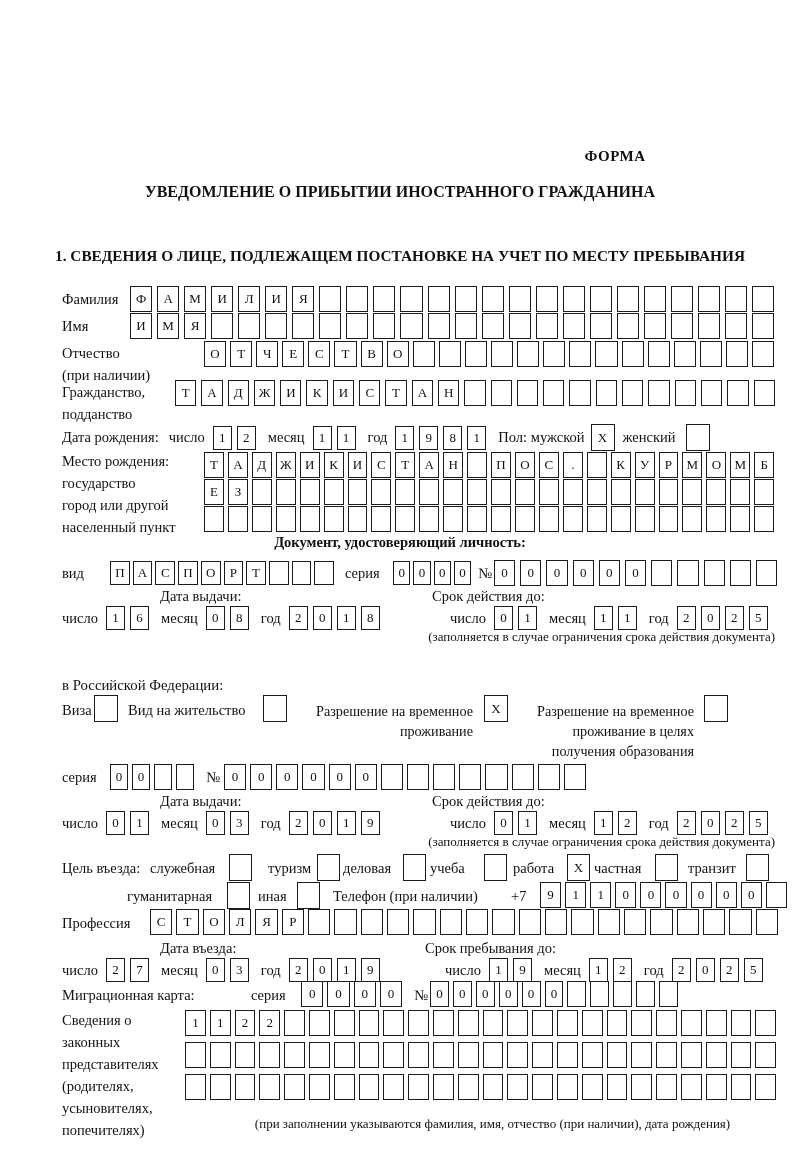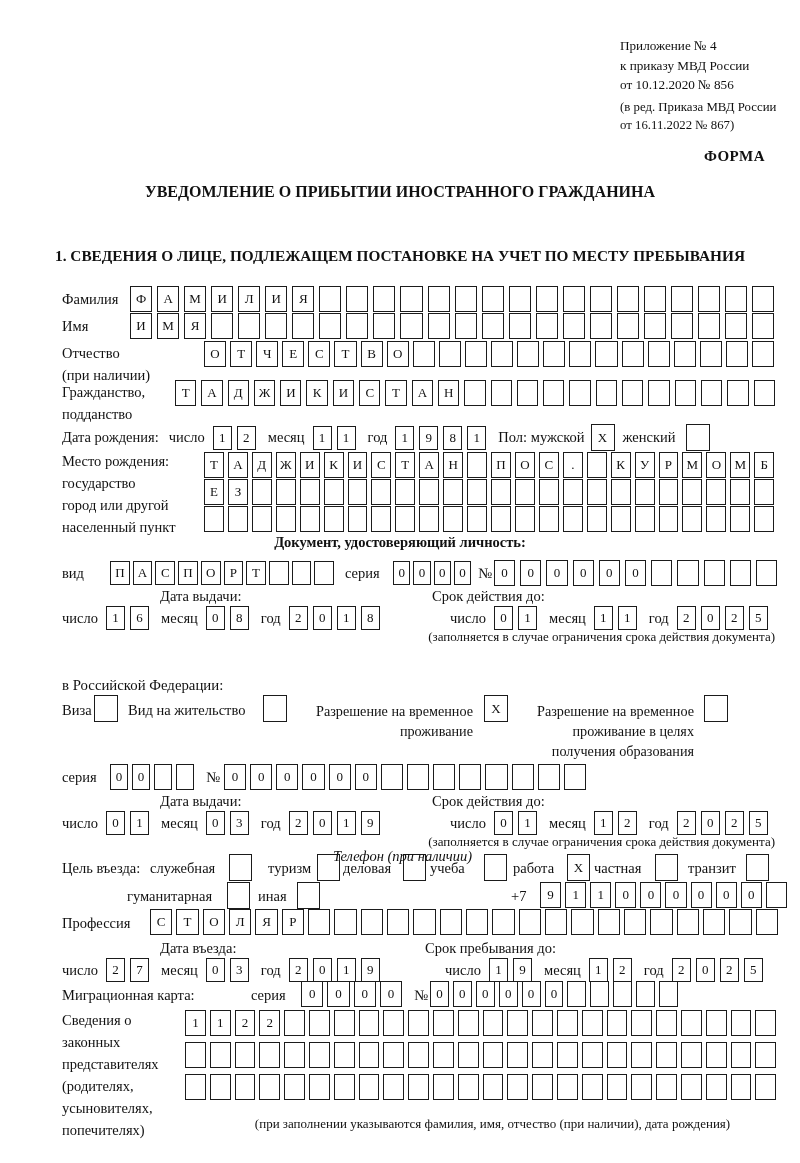--- a/index.html
+++ b/index.html
@@ -27,31 +27,22 @@
   .appendix{position:absolute;font-size:13.2px;line-height:19.5px;}
   .revision{font-size:12.8px;line-height:18.5px;margin-top:3px;}
   .underline-blank{display:inline-block;width:58px;height:13px;
                    border-bottom:2px solid #333;margin-left:10px;}
 </style>
 </head>
 <body>
 
 <div id="page">
 
-  <div class="appendix" style="left:620px;top:36px;">
-    <div>Приложение № 4</div>
-    <div>к приказу МВД России</div>
-    <div>от 10.12.2020 № 856</div>
-    <div class="revision">
-      <div>(в ред. Приказа МВД России</div>
-      <div>от 16.11.2022 № 867)</div>
-    </div>
-  </div>
-
-  <div class="lbl b" style="left:465px;top:148px;width:300px;text-align:right;letter-spacing:.5px;font-size:15px;">ФОРМА</div>
+
+  <div class="lbl b" style="left:465px;top:148px;width:300px;text-align:center;letter-spacing:.5px;font-size:15px;">ФОРМА</div>
 
   <div class="ctr b" style="top:183px;font-size:16px;">УВЕДОМЛЕНИЕ О ПРИБЫТИИ ИНОСТРАННОГО ГРАЖДАНИНА</div>
 
   <div class="ctr b" style="top:247px;font-size:15.3px;">1. СВЕДЕНИЯ О ЛИЦЕ, ПОДЛЕЖАЩЕМ ПОСТАНОВКЕ НА УЧЕТ ПО МЕСТУ ПРЕБЫВАНИЯ</div>
 
   <div class="lbl" style="left:62px;top:291px;">Фамилия</div>
   <div class="cells" style="left:130px;top:286px;width:644px;">
       <span class="cell">Ф</span>
       <span class="cell">А</span>
       <span class="cell">М</span>
@@ -478,21 +469,21 @@
     </div>
 
   <div class="lbl" style="left:127px;top:888px;">гуманитарная</div>
   <div class="cells cbx" style="left:227px;top:882px;width:23px;">
       <span class="cell"></span>
     </div>
   <div class="lbl" style="left:258px;top:888px;">иная</div>
   <div class="cells cbx" style="left:297px;top:882px;width:23px;">
       <span class="cell"></span>
     </div>
-  <div class="lbl" style="left:333px;top:848px;font-style:italic;">Телефон (при наличии)</div>
+  <div class="lbl" style="left:333px;top:888px;">Телефон (при наличии)</div>
   <div class="lbl" style="left:511px;top:888px;">+7</div>
   <div class="cells g4" style="left:540px;top:882px;width:247px;">
       <span class="cell">9</span>
       <span class="cell">1</span>
       <span class="cell">1</span>
       <span class="cell">0</span>
       <span class="cell">0</span>
       <span class="cell">0</span>
       <span class="cell">0</span>
       <span class="cell">0</span>

